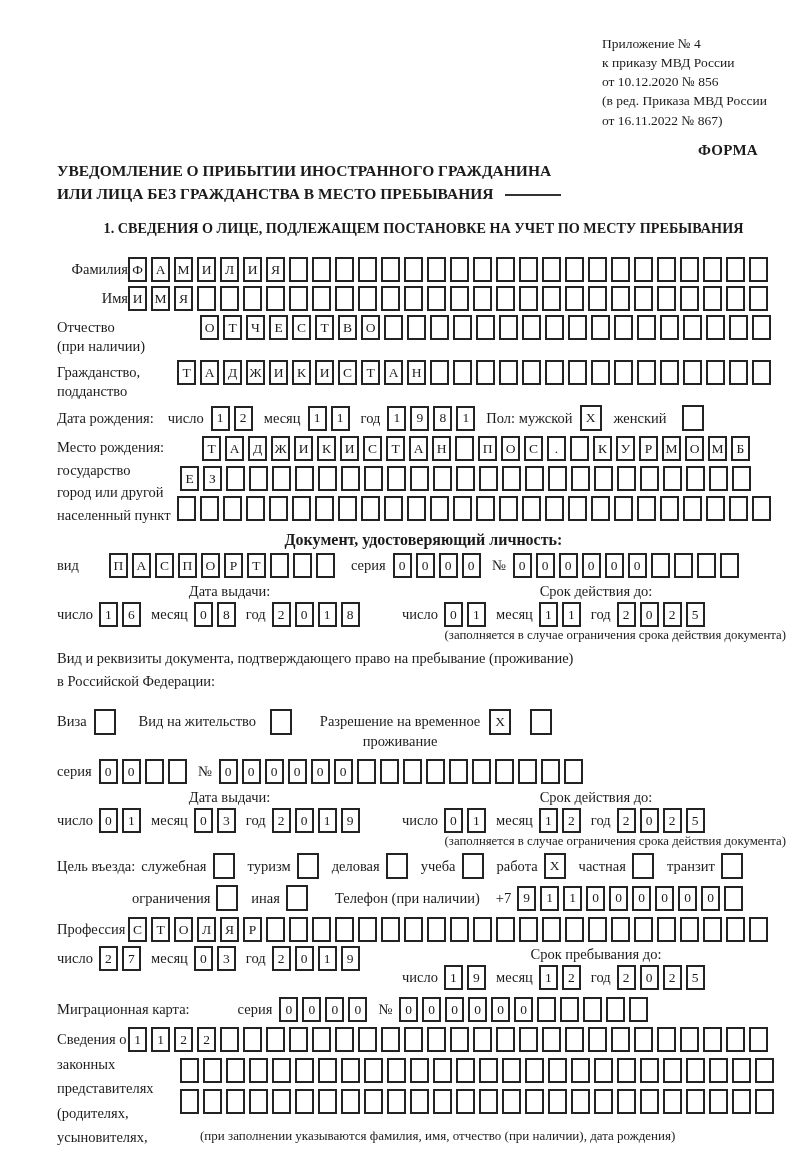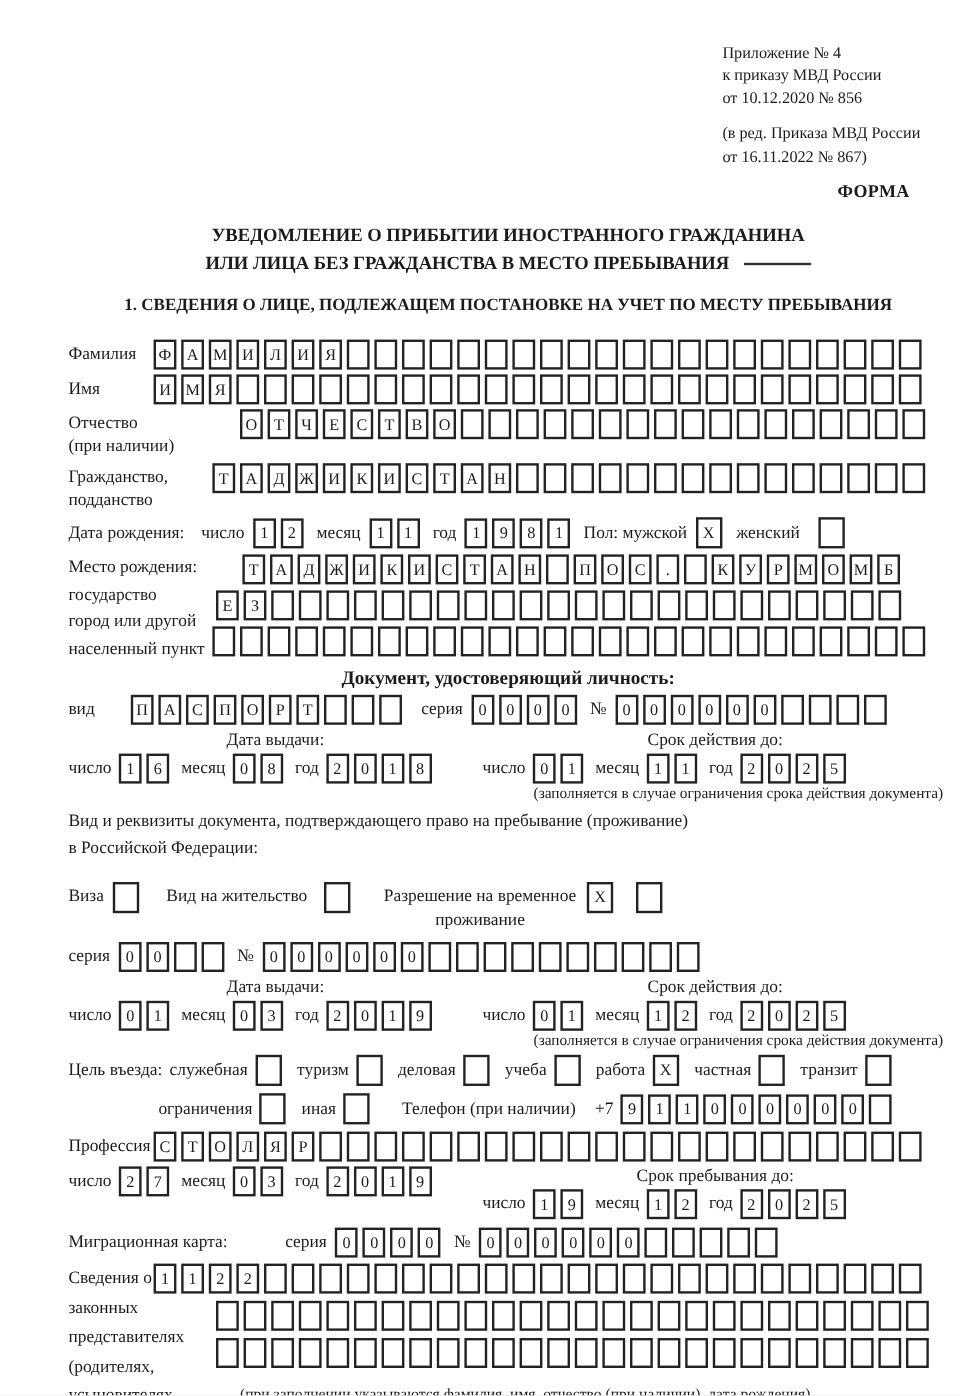--- a/index.html
+++ b/index.html
@@ -3,37 +3,37 @@
 <meta charset="utf-8">
 <style>
   html,body{margin:0;padding:0;background:#e8e8e8;}
   .page{
     position:relative;width:800px;height:1163px;margin:0 auto;background:#fff;
     box-sizing:border-box;padding:34px 10px 4px 57px;overflow:hidden;
     font-family:"Liberation Serif","DejaVu Serif",serif;color:#1b1b1b;
   }
   
   .hdr{margin-left:auto;width:188px;font-size:13.5px;line-height:1.42;text-align:left;}
-  .hdr .gap{margin-top:10px;}
+  .hdr .gap{margin-top:0;}
   .forma{margin-top:12px;text-align:right;padding-right:32px;font-weight:bold;font-size:15px;letter-spacing:.3px;}
-  .title{margin-top:16px;text-align:center;font-weight:bold;font-size:15.5px;line-height:1.5;}
+  .title{font-weight:bold;font-size:15.5px;line-height:1.5;}
   .uline{display:inline-block;width:56px;border-bottom:2px solid #333;margin-left:12px;transform:translateY(-3px);}
   .sec1{margin-top:15px;text-align:center;font-weight:bold;font-size:14.2px;margin-bottom:20px;}
   
   .row{display:flex;align-items:flex-start;margin-bottom:4px;font-size:14.5px;}
   .lbl{flex:none;padding-top:4px;}
   .lbl2{flex:none;line-height:19px;padding-top:3px;}
   .cells{display:inline-flex;flex:none;}
   .cell{
     flex:none;display:inline-flex;align-items:center;justify-content:center;
     width:19px;height:25px;border:2px solid #232323;margin-right:4px;
     box-sizing:border-box;font-size:13.5px;background:#fff;
   }
   .cb{width:22px;height:26px;}
-  .w-fam{width:71px;}
+  .w-fam{width:71px;text-align:right;}
   .w-otch{width:143px;}
   .w-grazh{width:120px;}
   .w-prof{width:71px;}
   
   .inline-row{display:flex;align-items:center;margin-bottom:5px;font-size:14.5px;flex-wrap:nowrap;}
   .inline-row .t{flex:none;margin-right:7px;}
   .inline-row .cells{margin-right:7px;}
   
   .bp{display:flex;align-items:center;margin-bottom:5px;font-size:14.5px;}
   .bp-labels{flex:none;width:120px;line-height:22.5px;}

